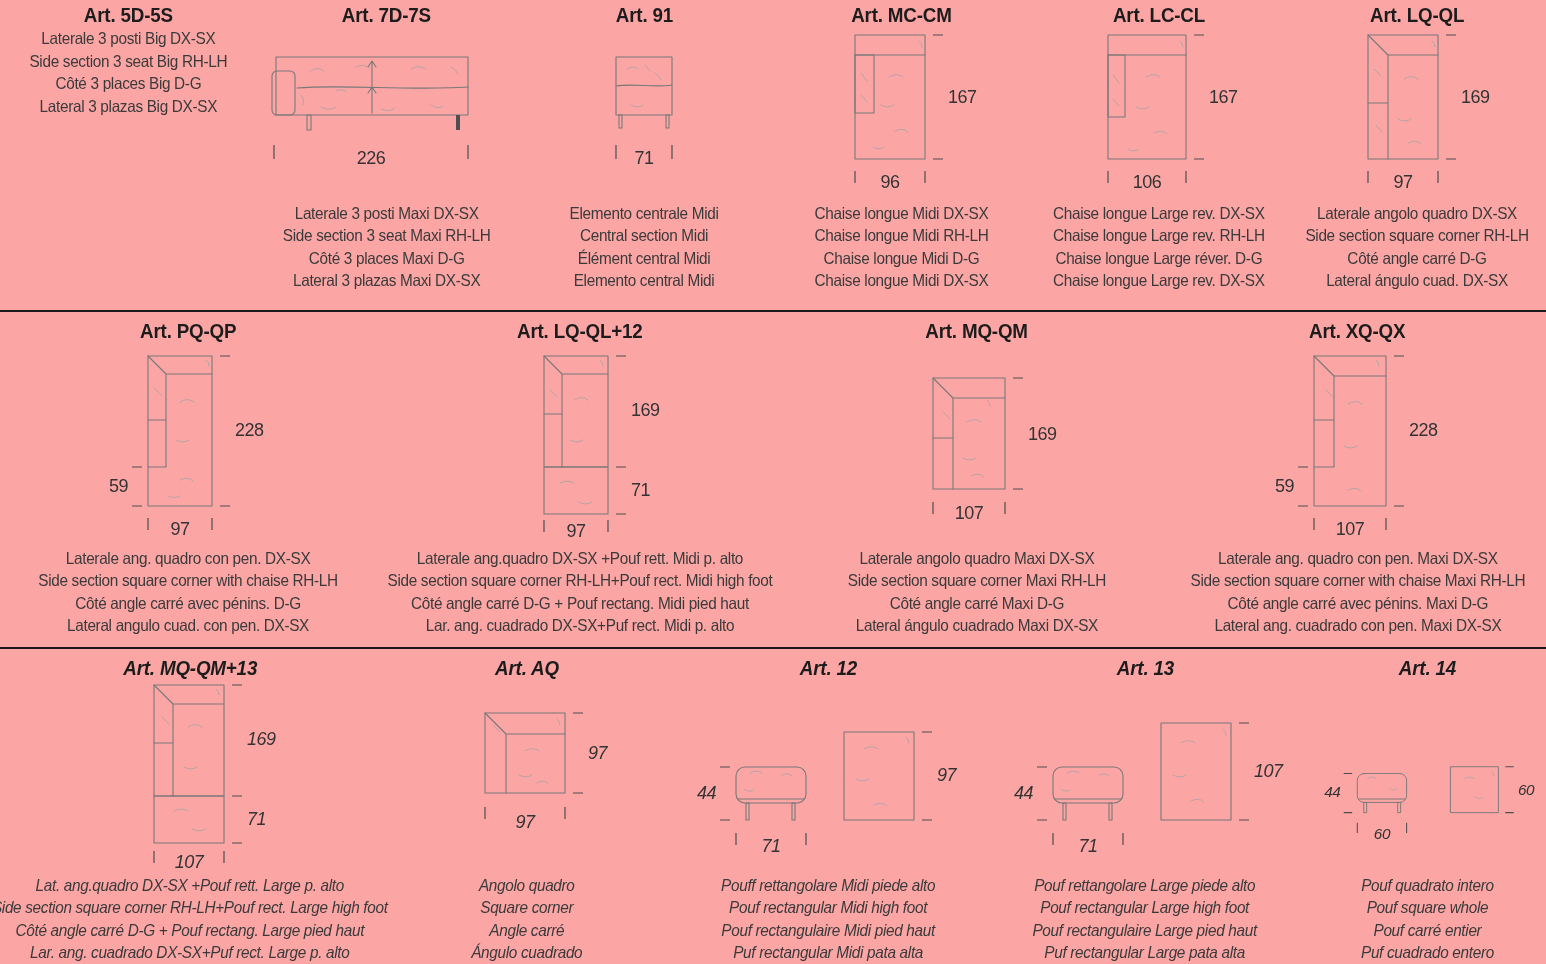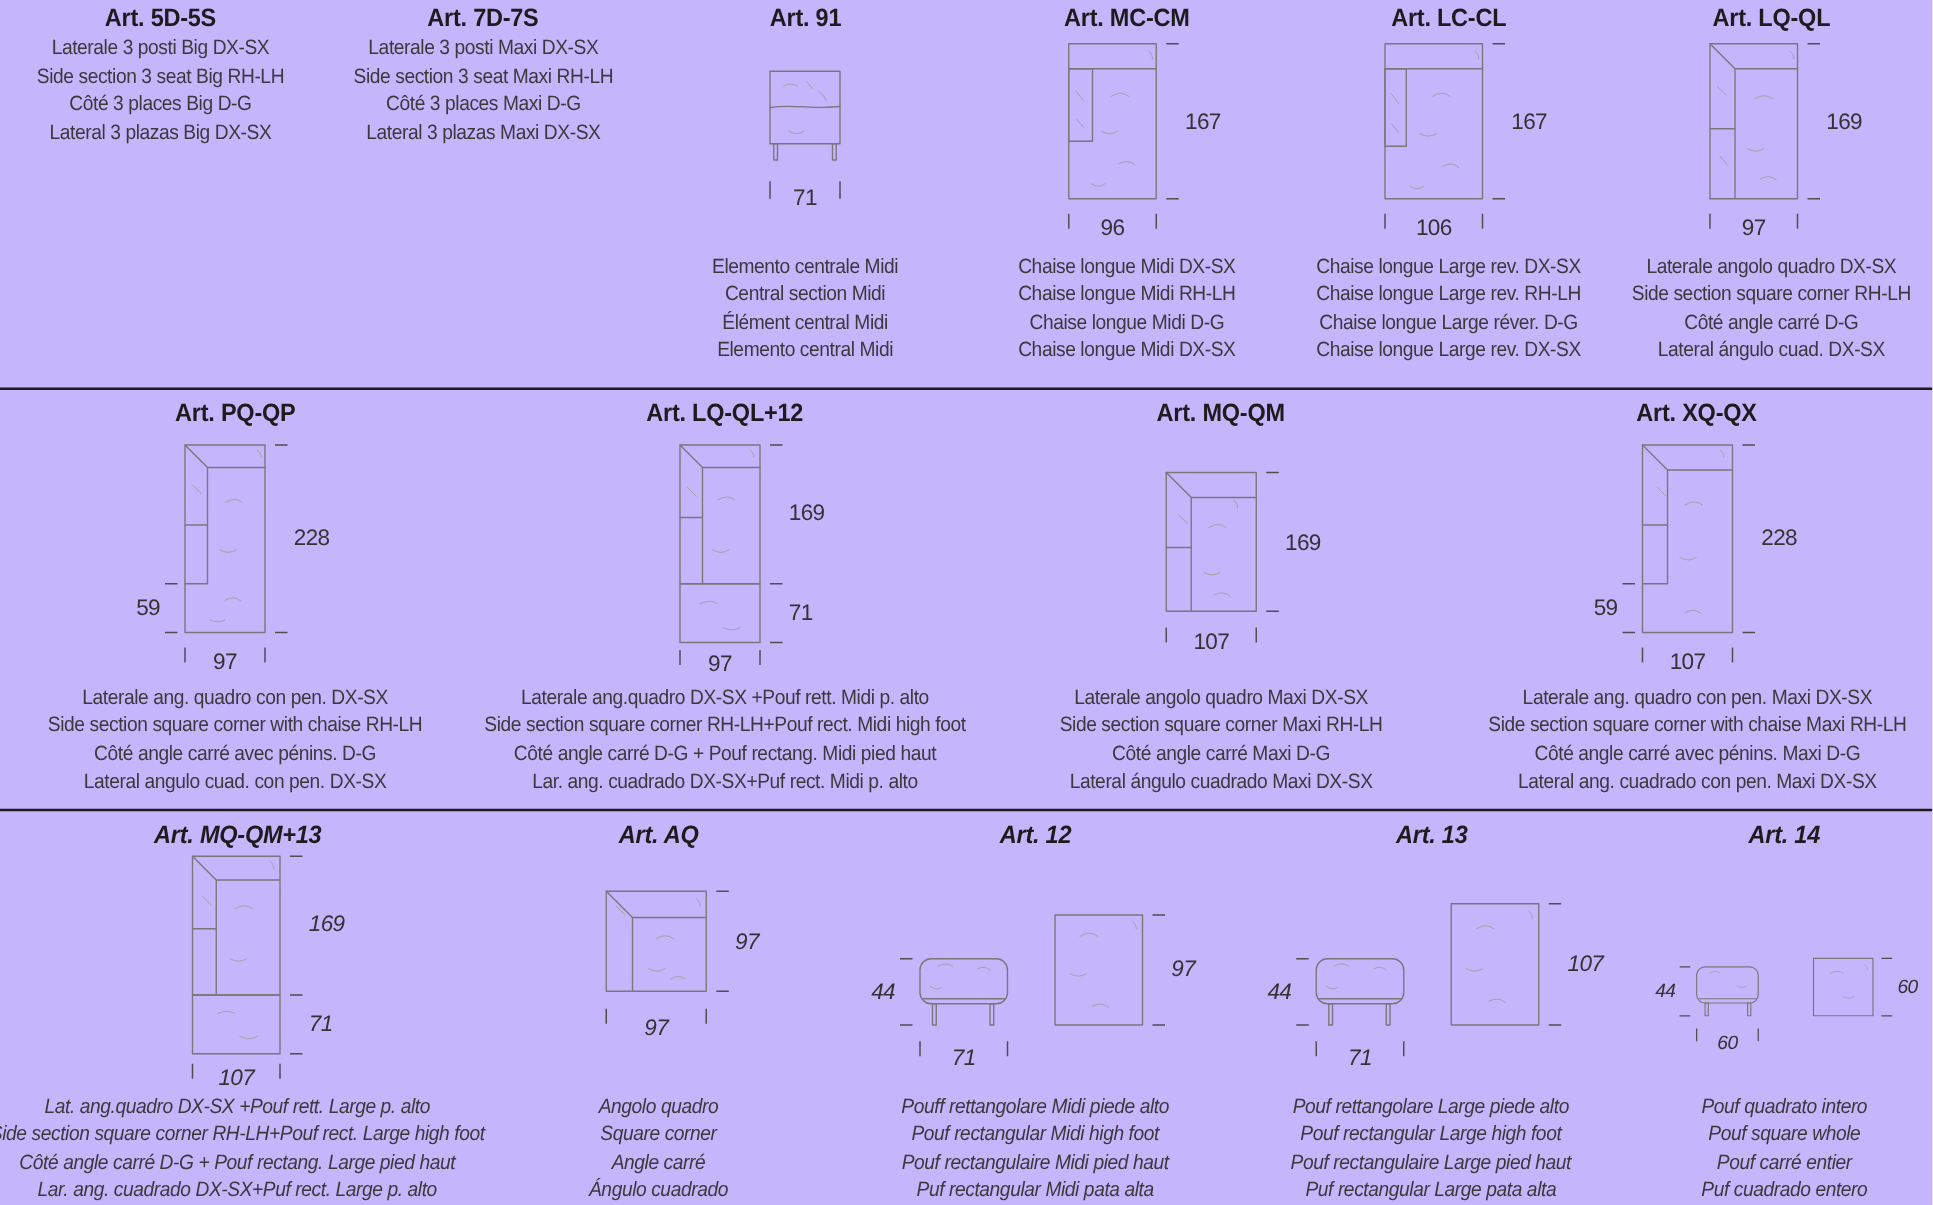--- a/index.html
+++ b/index.html
@@ -1,16 +1,16 @@
 <!DOCTYPE html>
 <html><head>
 <meta charset="utf-8">
 <style>
   html,body{margin:0;padding:0;background:#fff;}
-  .sheet{position:relative;width:1546px;height:964px;background:#c4b5fd;overflow:hidden;
+  .sheet{position:relative;width:1546px;height:964px;background:#fca5a5;overflow:hidden;
          font-family:"Liberation Sans","DejaVu Sans",sans-serif;}
   .row{display:flex;box-sizing:border-box;width:100%;}
   .row-1{height:310px;}
   .row-2{height:337px;border-top:2px solid #1b1b1b;}
   .row-3{height:322px;border-top:2px solid #1b1b1b;font-style:italic;}
   .cell{box-sizing:border-box;display:flex;flex-direction:column;align-items:center;height:100%;min-width:0;}
   .title{margin:4px 0 0;font-size:20px;font-weight:700;color:#1c1c1c;white-space:nowrap;
          transform:scaleX(.94);letter-spacing:-.2px;}
   .row-2 .title,.row-3 .title{margin-top:8px;}
   .draw{flex:1 1 auto;display:flex;align-items:center;justify-content:center;width:100%;min-height:0;}
@@ -37,20 +37,33 @@
       <div class="desc">
           <p>Laterale 3 posti Big DX-SX</p>
           <p>Side section 3 seat Big RH-LH</p>
           <p>Côté 3 places Big D-G</p>
           <p>Lateral 3 plazas Big DX-SX</p>
         </div>
     </div>
 
     <div class="cell" style="flex:0 0 257.6px">
       <h3 class="title">Art. 7D-7S</h3>
+      <div class="draw">
+        <svg width="250" height="170" viewBox="0 0 250 170">
+          <rect class="ln" x="15" y="28" width="192" height="58"></rect>
+          <path class="ln" d="M36,59 C80,55 150,62 207,58"></path>
+          <rect class="ln" x="11" y="42" width="23" height="44" rx="5"></rect>
+          <path class="ln" d="M111,32 V84 M107,38 L111,32 L115,38 M107,64 L111,58 L115,64"></path>
+          <rect class="ln" x="46" y="86" width="4" height="15"></rect>
+          <rect class="leg" x="195" y="86" width="4" height="15"></rect>
+          <path class="tex" d="M50,42 q7,-5 13,0 M95,38 q7,-4 13,1 M150,40 q8,-5 14,0 M190,38 q5,2 7,7 M60,78 q8,5 15,0 M120,80 q8,4 14,-1 M170,76 q7,5 12,1 M40,66 q4,5 2,10 M75,62 q6,-3 11,1"></path>
+          <path class="dm" d="M13,116 V130 M207,116 V130"></path>
+          <text class="dt" x="110" y="135" text-anchor="middle">226</text>
+        </svg>
+      </div>
       <div class="desc">
           <p>Laterale 3 posti Maxi DX-SX</p>
           <p>Side section 3 seat Maxi RH-LH</p>
           <p>Côté 3 places Maxi D-G</p>
           <p>Lateral 3 plazas Maxi DX-SX</p>
         </div>
     </div>
 
     <div class="cell" style="flex:0 0 257.6px">
       <h3 class="title">Art. 91</h3>

